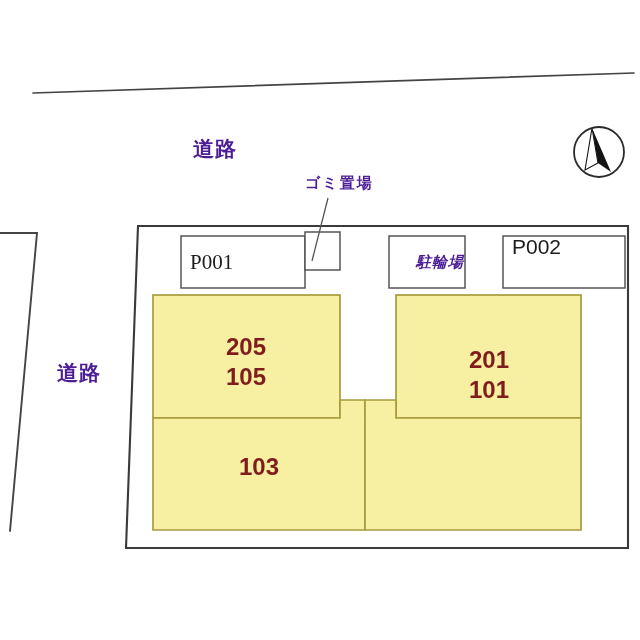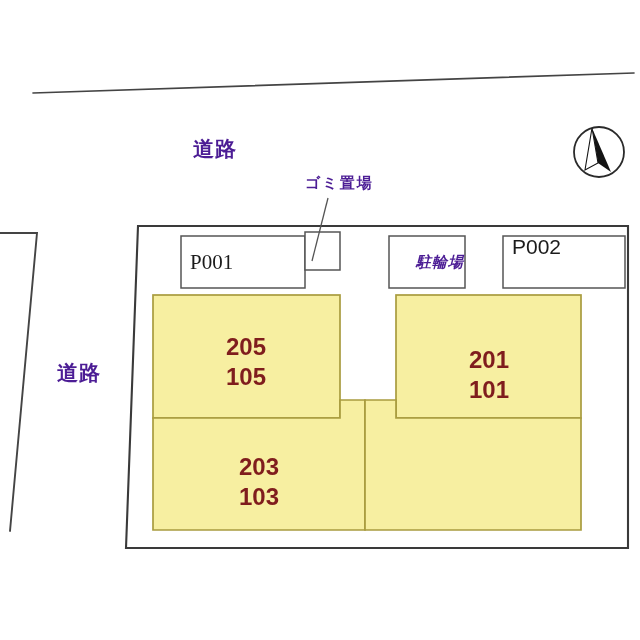--- a/index.html
+++ b/index.html
@@ -124,18 +124,17 @@
     <span>205</span>
     <span>105</span>
   </div>
 
   <div class="unit-label" style="left:439px; top:332px; width:100px;margin-top:13px;">
     <span>201</span>
     <span>101</span>
   </div>
 
   <div class="unit-label" style="left:209px; top:452px; width:100px;">
-    <span>203</span>
     <span>103</span>
   </div>
 
 
 </div>
 
 </body></html>

